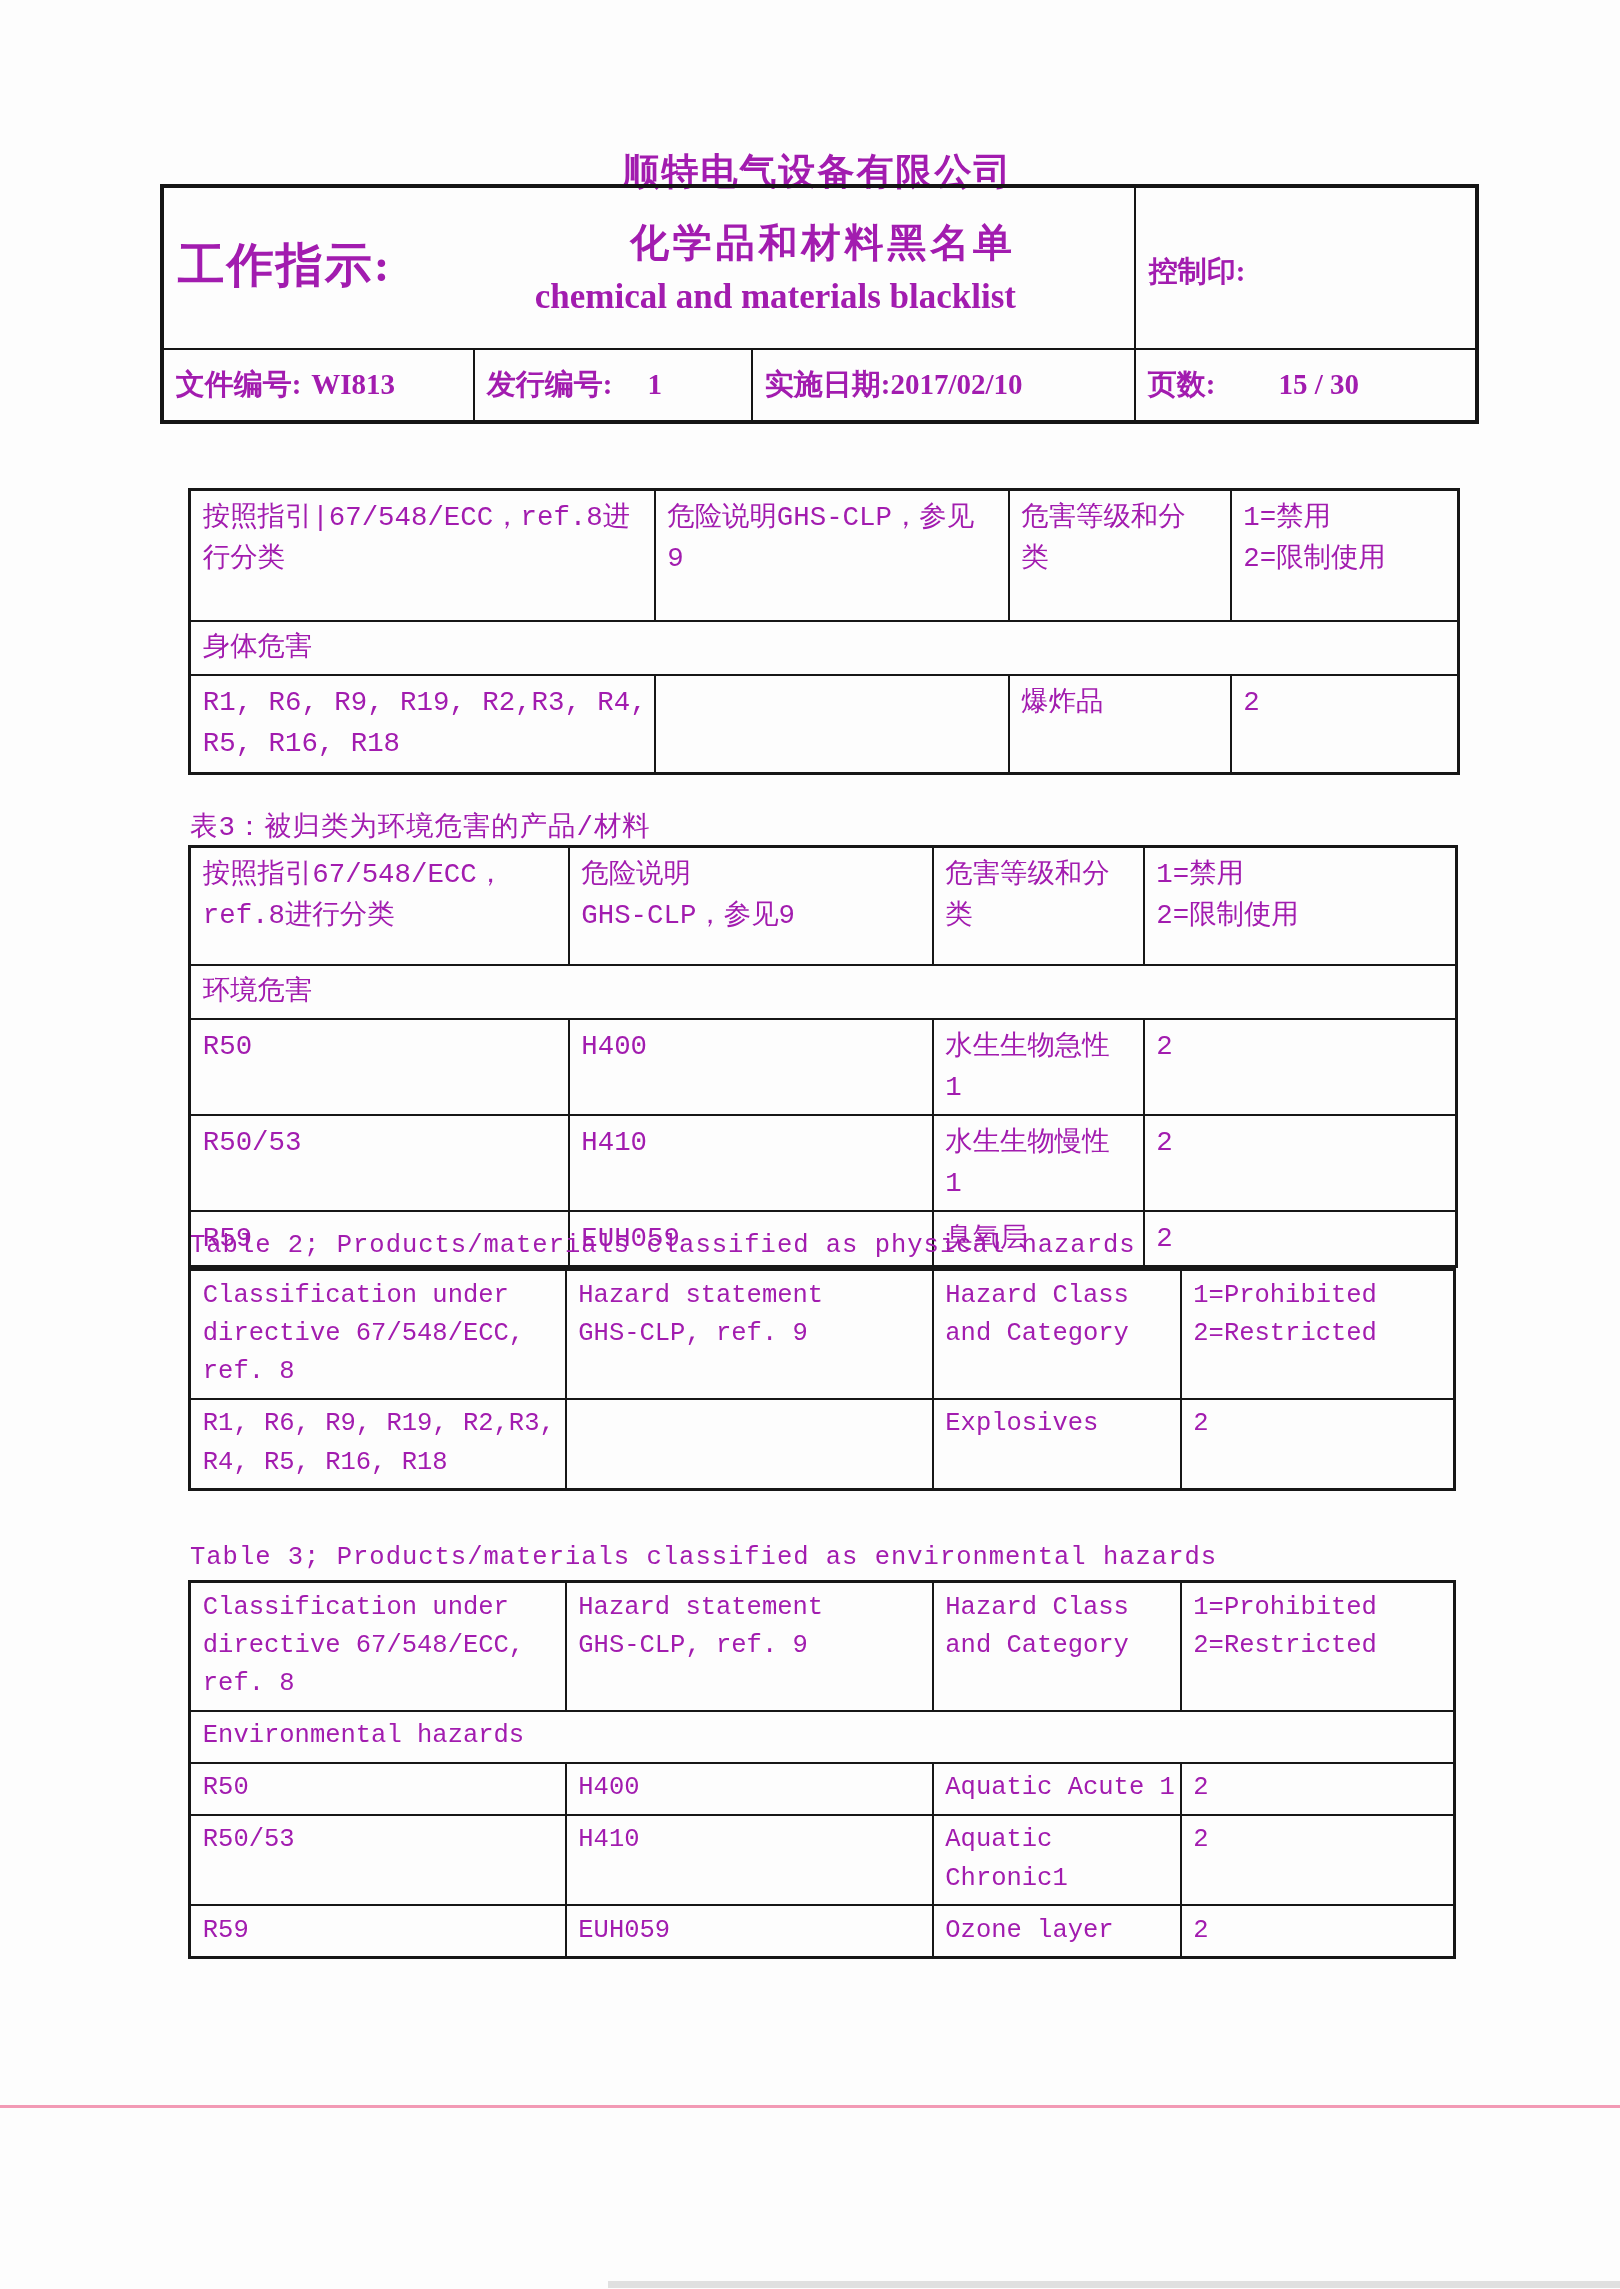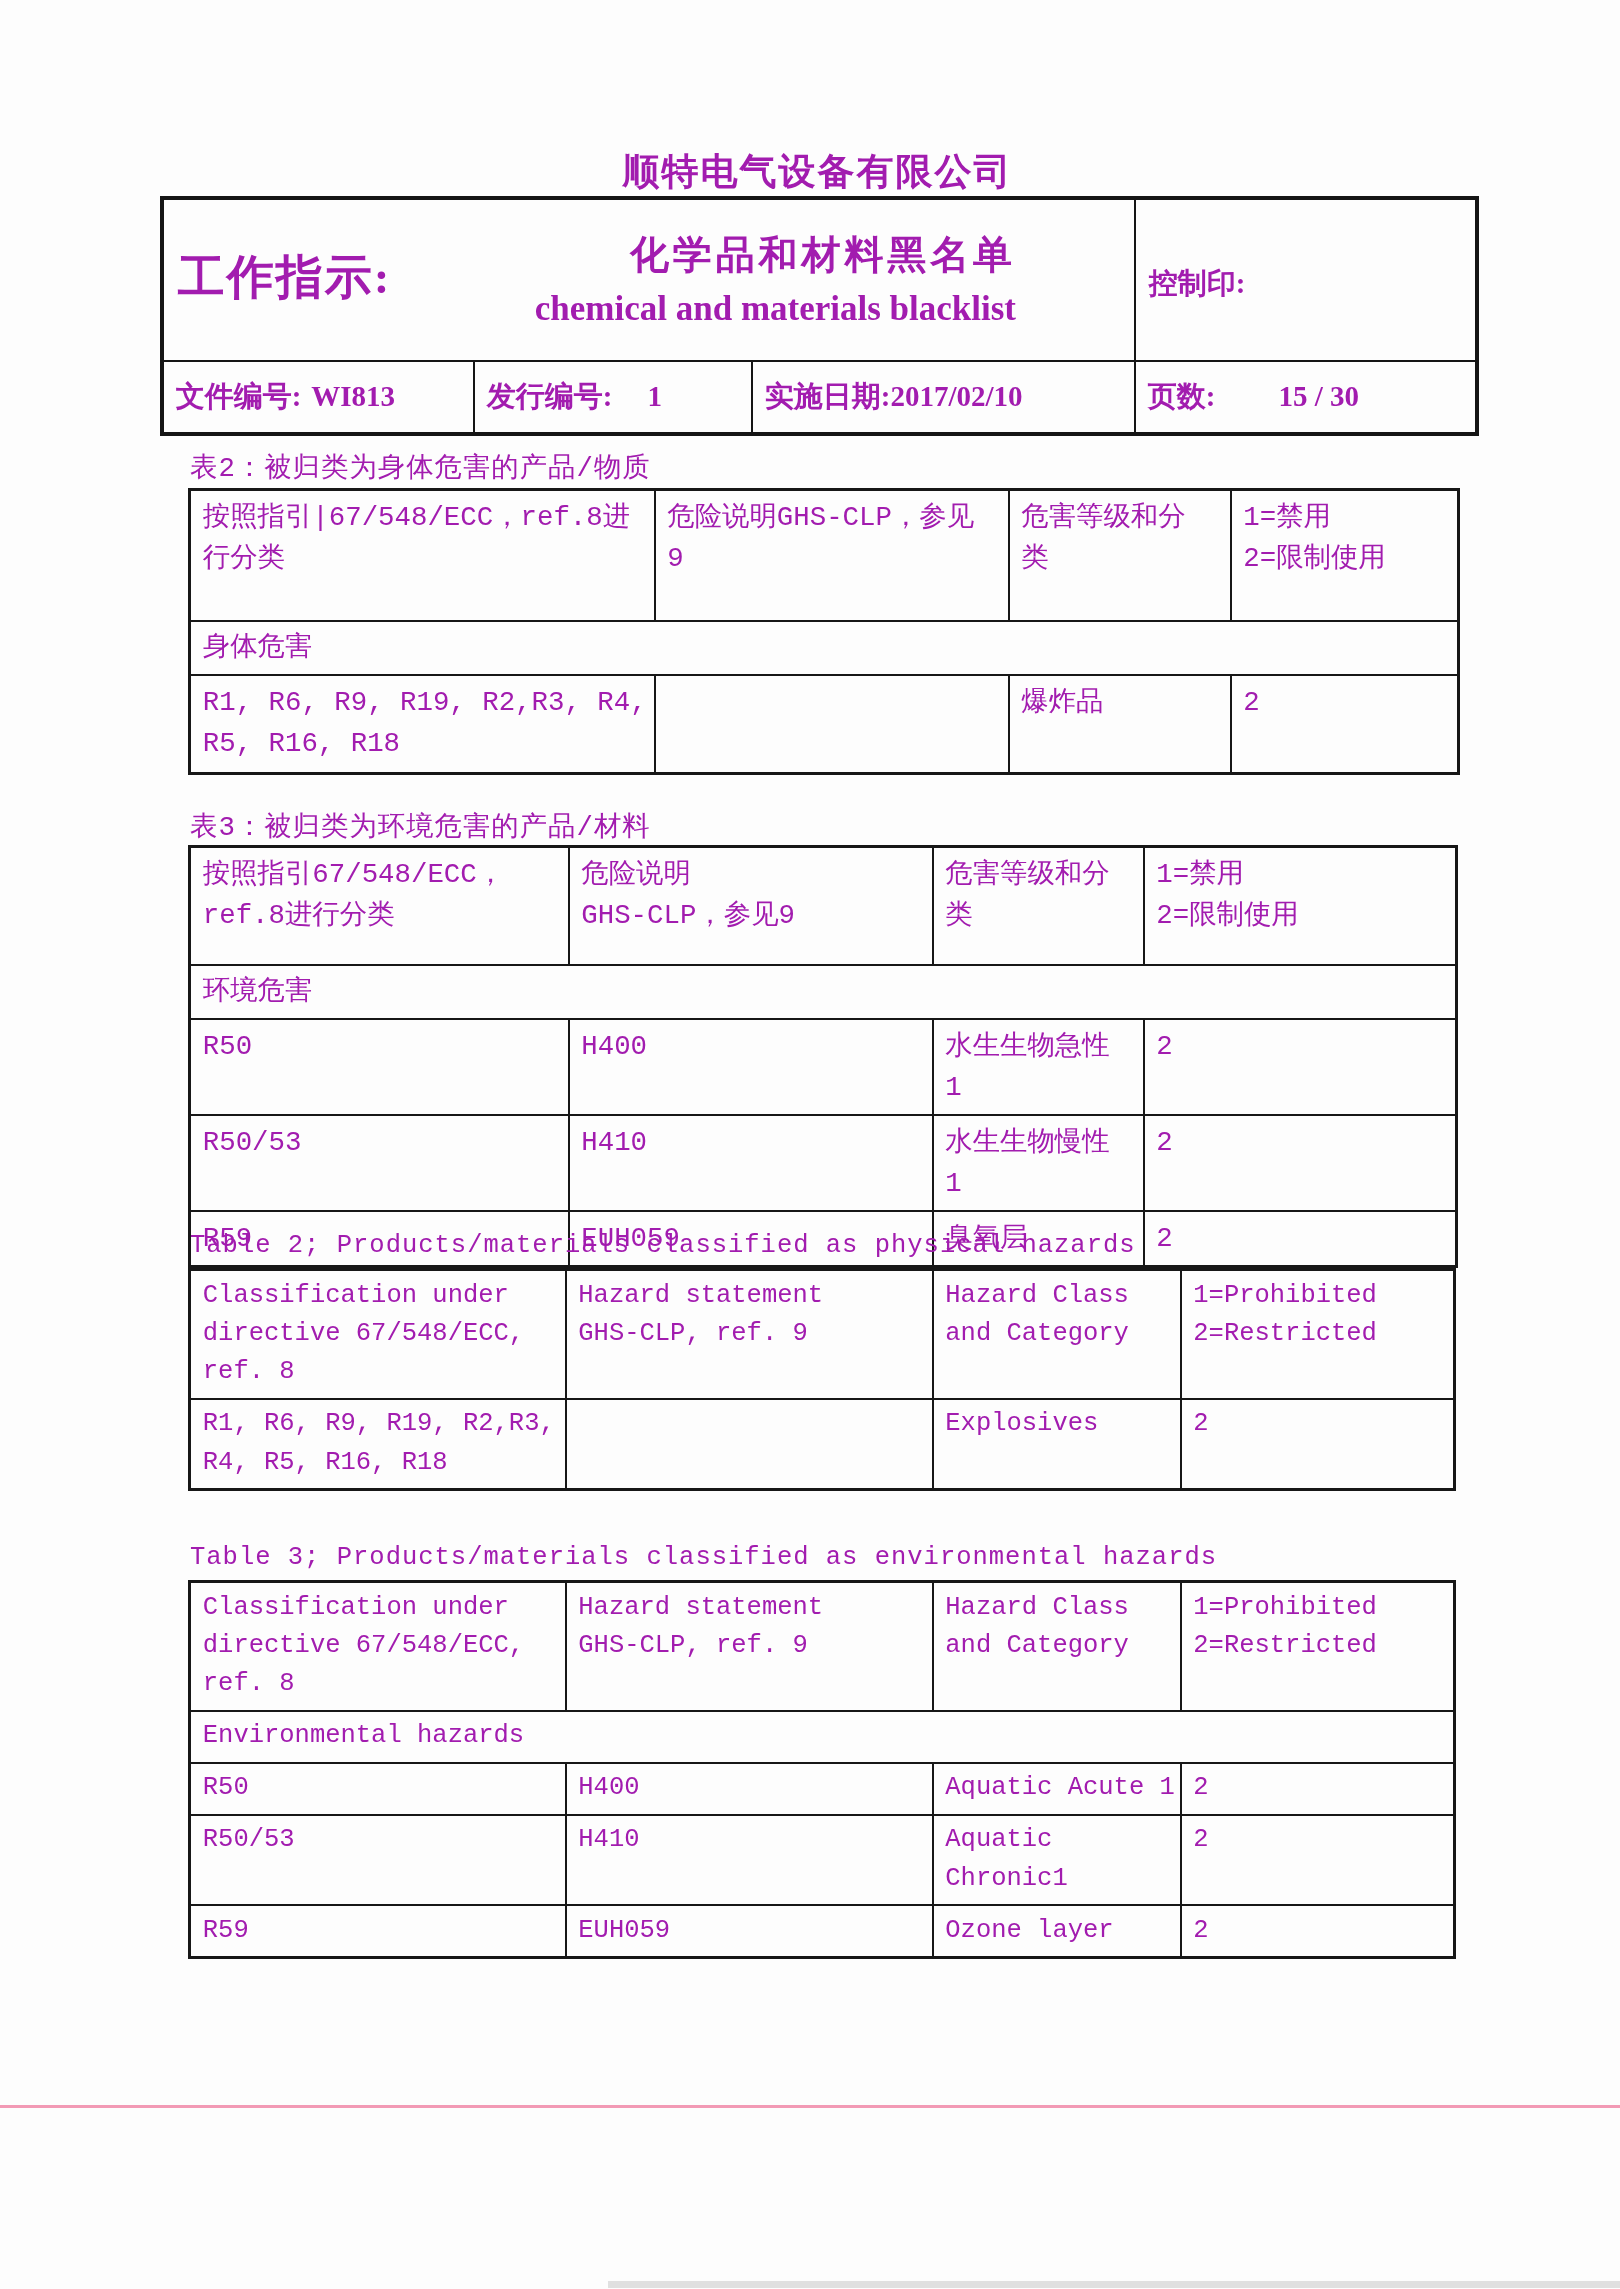--- a/index.html
+++ b/index.html
@@ -12,21 +12,21 @@
     color:#a21caf;
   }
   
   .company-title{
     position:absolute;left:160px;top:147px;width:1315px;
     text-align:center;font-size:37px;font-weight:bold;letter-spacing:2px;
   }
   
   table{border-collapse:collapse;table-layout:fixed;}
   .header-table{
-    position:absolute;left:160px;top:196px;width:1315px;
+    position:absolute;left:160px;top:184px;width:1315px;
     border:4.9px solid #151515;
     padding-left:18px;
   }
   .header-table td{border:2.9px solid #151515;font-weight:bold;vertical-align:middle;overflow:hidden;}
   .header-table tr.hrow1{height:163px;}
   .header-table tr.hrow2{height:73px;}
   .ht-main{position:relative;}
   .work-label{
     position:absolute;left:13.7px;top:50%;transform:translateY(-54%);
     font-size:47px;letter-spacing:2px;white-space:nowrap;
@@ -120,21 +120,20 @@
       <td class="info-cell">
         <span>实施日期:</span><span class="val gap-0">2017/02/10</span>
       </td>
       <td class="info-cell">
         <span>页数:</span><span class="val gap-l">15 / 30</span>
       </td>
     </tr>
   </tbody>
     </table>
 
-  <div class="caption cap-zh2">表2：被归类为身体危害的产品/物质</div>
 
   <table class="doc-table zh-table zh2">
     <colgroup>
         <col style="width:465px">
         <col style="width:354px">
         <col style="width:222px">
         <col style="width:228px">
       </colgroup>
     <tbody>
         <tr>

